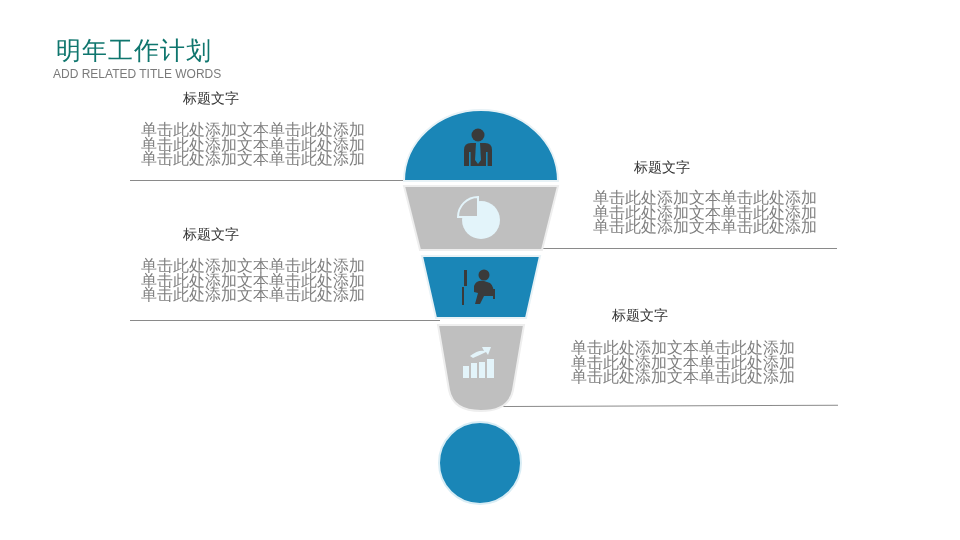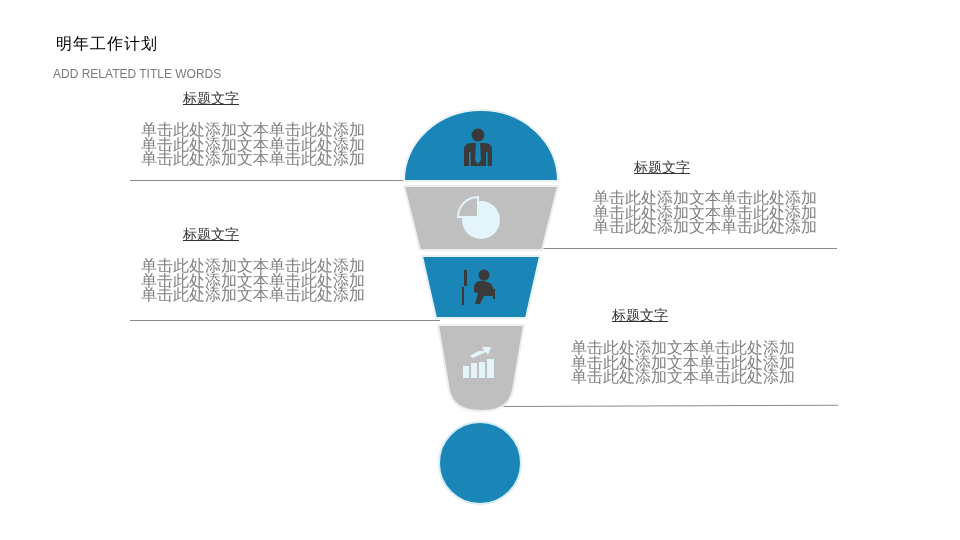--- a/index.html
+++ b/index.html
@@ -1,19 +1,19 @@
 <!DOCTYPE html>
 <html><head>
 <meta charset="utf-8">
 <style>
   html,body{margin:0;padding:0;background:#ffffff;}
   body{width:960px;height:540px;position:relative;overflow:hidden;font-family:"DejaVu Sans","Liberation Sans",sans-serif;}
-  .title{position:absolute;left:56px;top:34px;font-size:16px;color:#000000;letter-spacing:1px;}
+  .title{position:absolute;left:56px;top:34px;font-size:25px;color:#0f766e;letter-spacing:1px;}
   .subtitle{position:absolute;left:53px;top:67px;font-size:12px;color:#7a7a7a;font-family:"Liberation Sans",sans-serif;}
-  .block-title{position:absolute;font-size:14px;color:#333;text-decoration:underline;}
+  .block-title{position:absolute;font-size:14px;color:#333;}
   .block-body{position:absolute;font-size:16px;line-height:14.5px;color:#7f7f7f;}
   .hline{position:absolute;height:1px;background:#8a8a8a;}
   svg.funnel{position:absolute;left:0;top:0;}
 </style>
 </head>
 <body>
 
 <div class="title">明年工作计划</div>
 <div class="subtitle">ADD RELATED TITLE WORDS</div>
 

